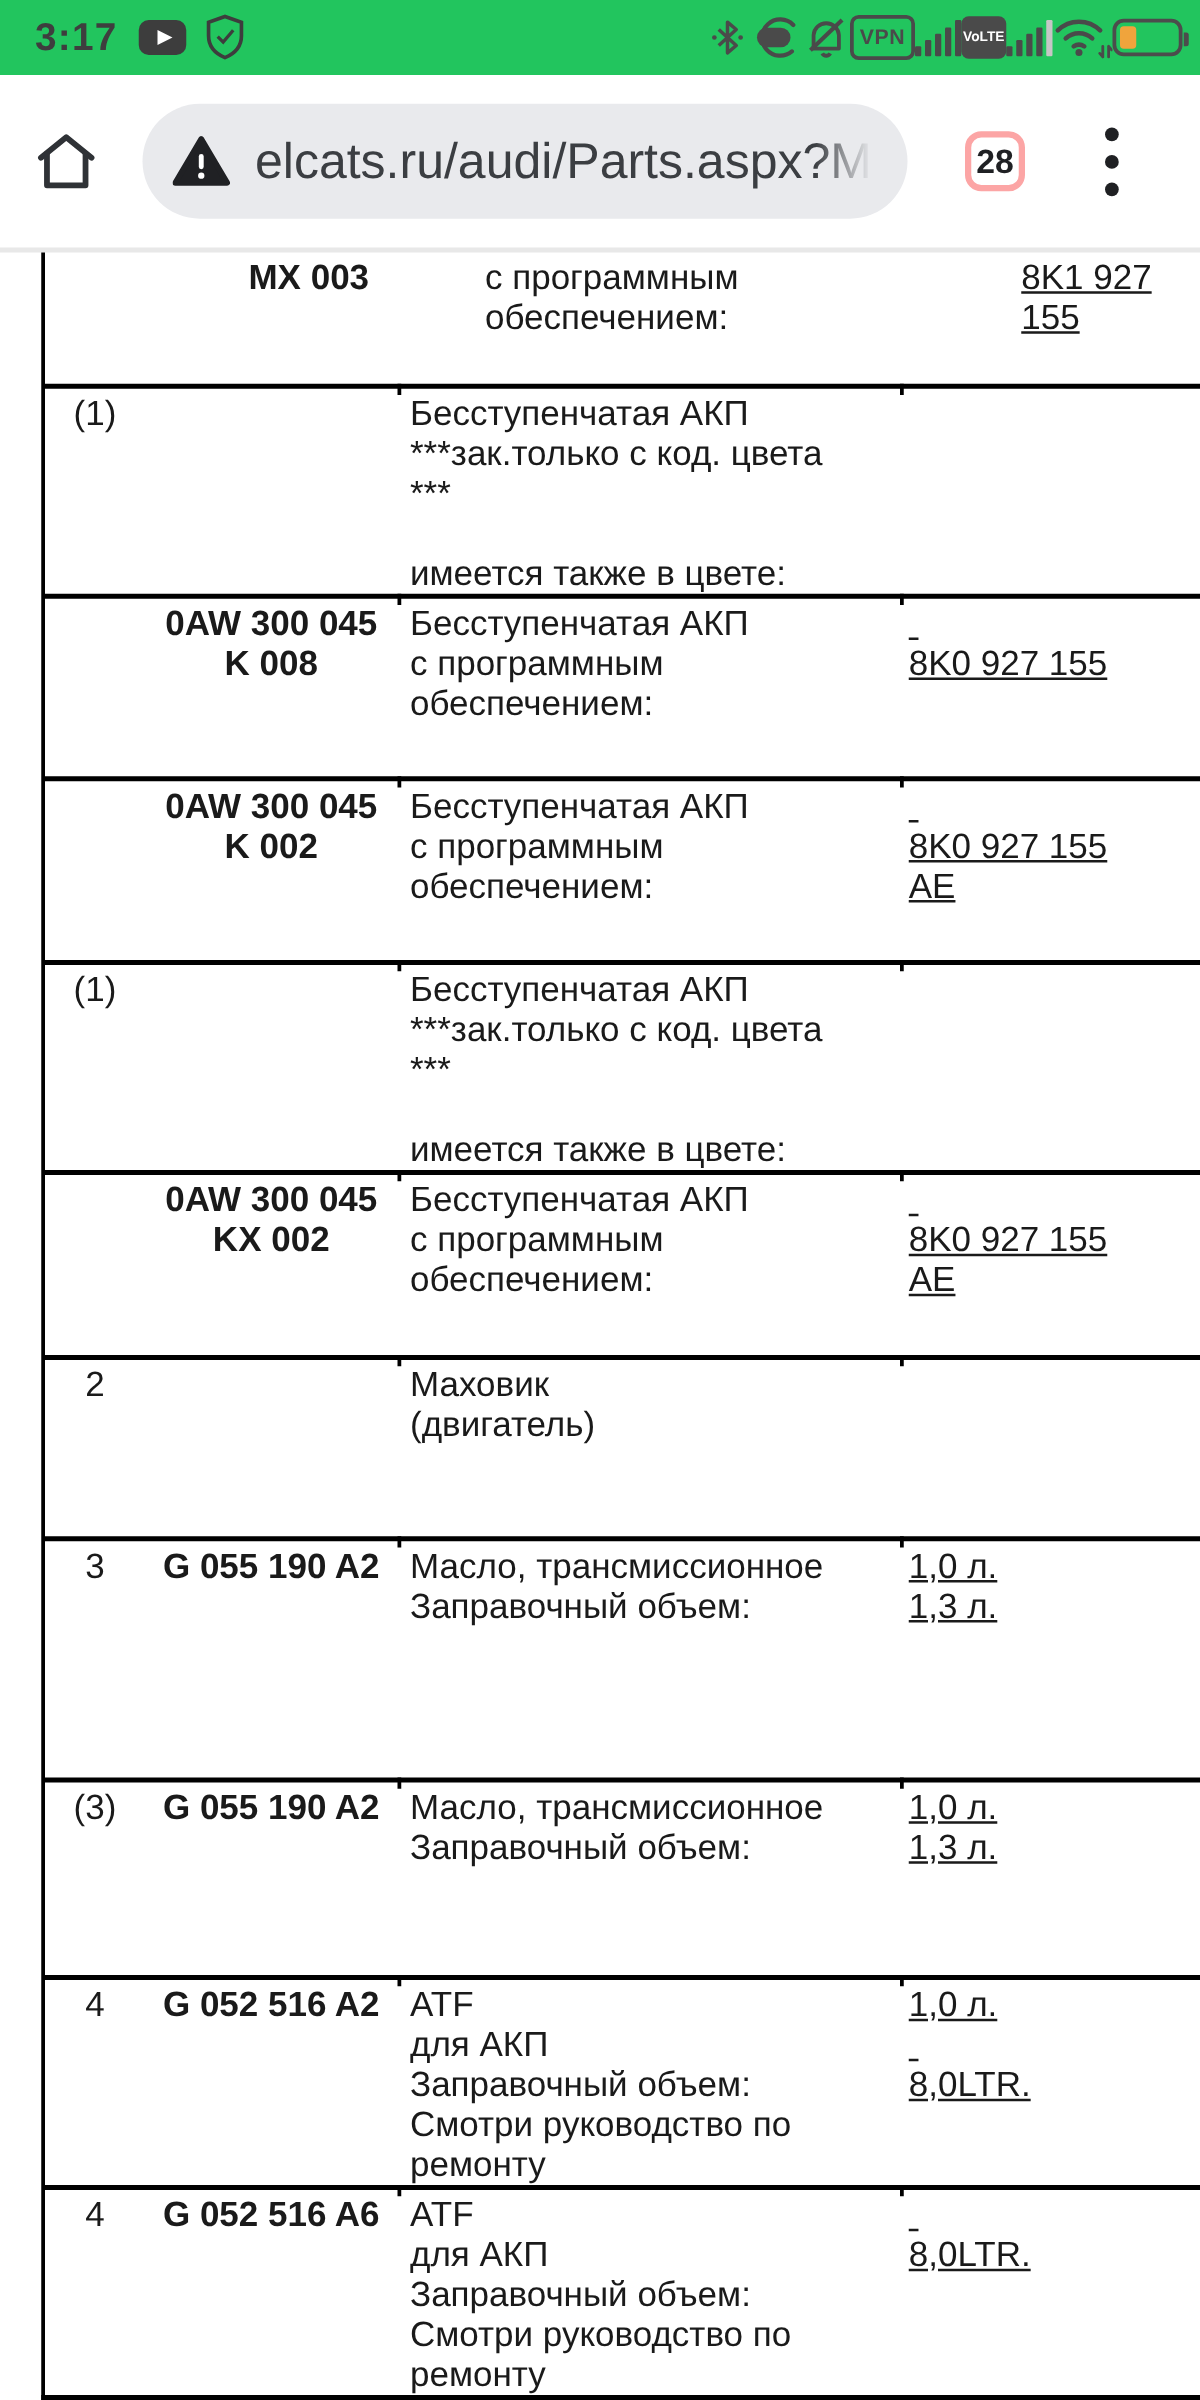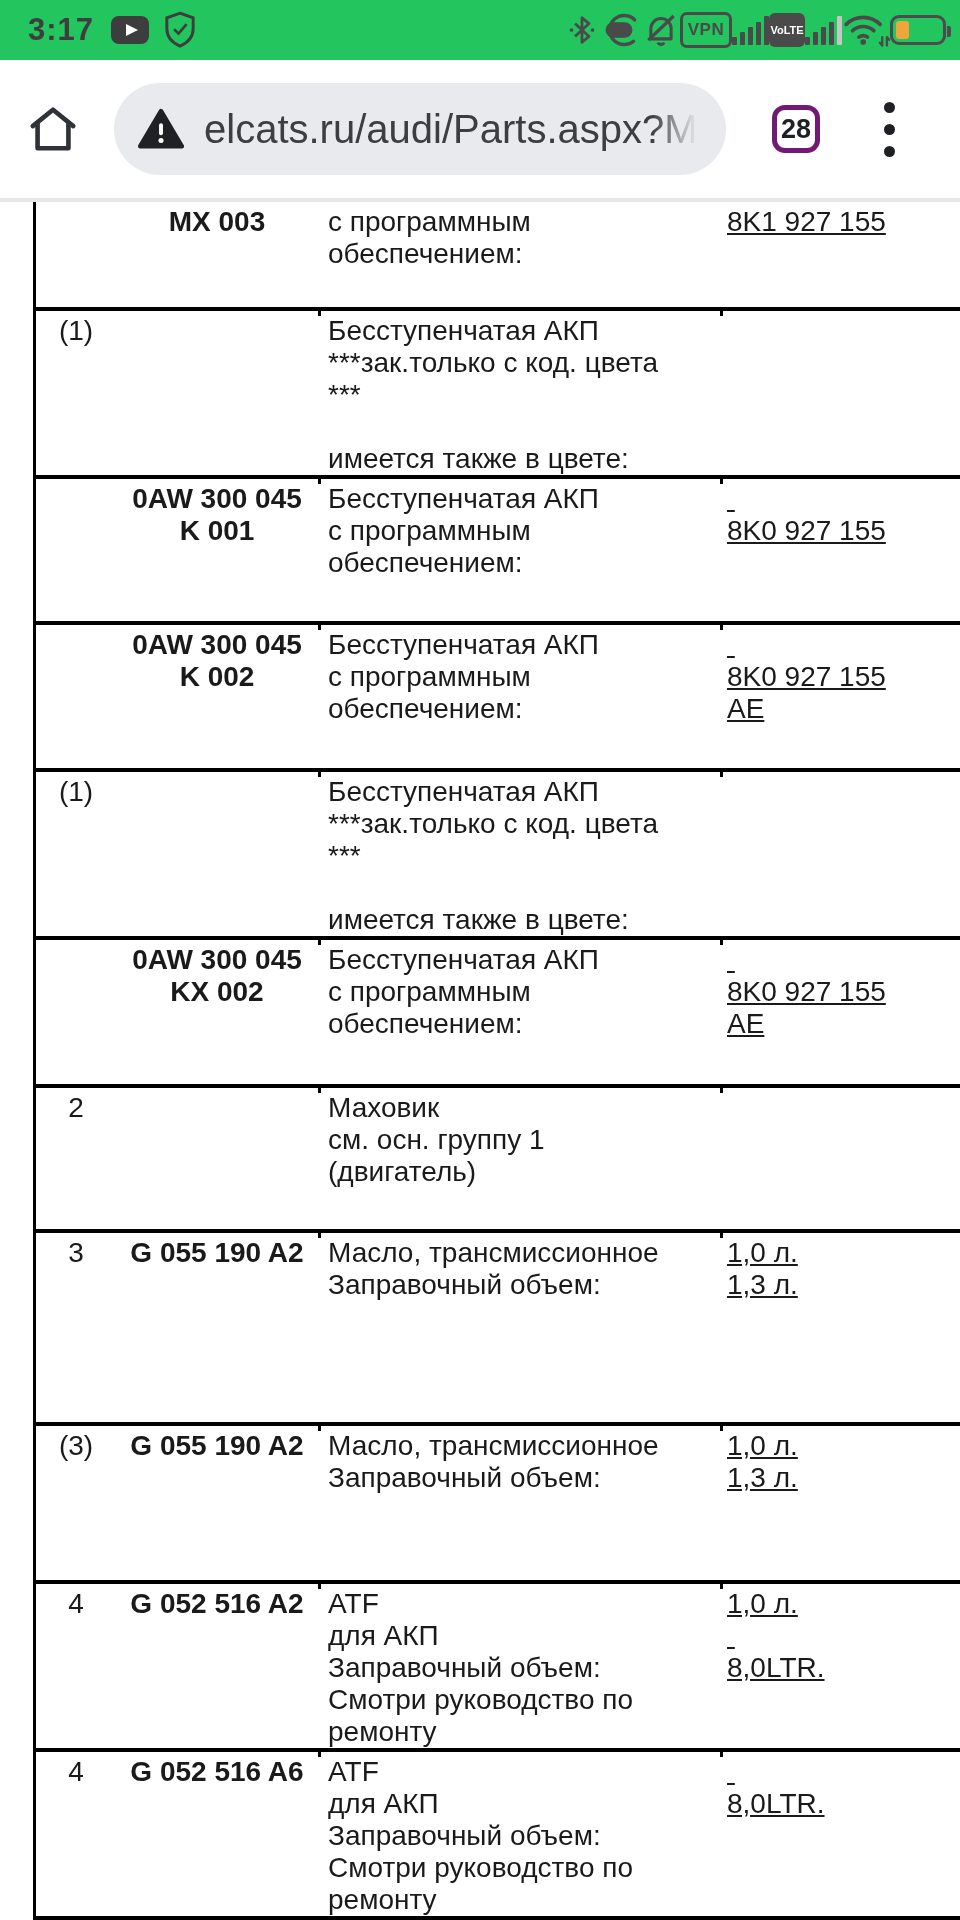--- a/index.html
+++ b/index.html
@@ -29,35 +29,35 @@
 
   
   .chrome-bar { height:142px; display:flex; align-items:center; padding:0 26px;
     background:#fff; border-bottom:4px solid #e8e8e8; }
   .url-pill { margin-left:34px; width:612px; height:92px; background:#e9eaed;
     border-radius:46px; display:flex; align-items:center; padding:0 24px; overflow:hidden; }
   .url-text { font-size:40px; color:#3b3e42; white-space:nowrap; overflow:hidden;
     margin-left:20px; width:500px;
     -webkit-mask-image:linear-gradient(90deg,#000 90%,transparent 99%);
             mask-image:linear-gradient(90deg,#000 90%,transparent 99%); }
-  .tab-counter { margin-left:46px; width:48px; height:48px; border:5px solid #701a75;
+  .tab-counter { margin-left:46px; width:48px; height:48px; border:5px solid #fca5a5;
     border-radius:13px; display:flex; align-items:center; justify-content:center;
     font-size:27px; font-weight:700; color:#1f2023; }
   .kebab { margin-left:58px; display:flex; flex-direction:column; gap:11px; padding:6px; }
   .kebab i { width:11px; height:11px; border-radius:50%; background:#1f2023; display:block; }
 
   
   .parts-table { margin-left:33px; border-left:3px solid #000; border-bottom:4px solid #000;
     color:#1a1a1a; }
   .prow { position:relative; display:grid; grid-template-columns:80px 202px 402px 1fr;
     border-top:4px solid #000; padding-top:4px; font-size:28px; line-height:32px; }
   .prow::before, .prow::after { content:""; position:absolute; top:-4px; width:3px; height:9px; background:#000; }
   .prow::before { left:282px; }
   .prow::after { left:684px; }
-  .prow:nth-child(1) { border-top:none; min-height:105px; }
+  .prow:nth-child(1) { border-top:none; min-height:105px;gap:30px; }
   .prow:nth-child(1)::before, .prow:nth-child(1)::after { display:none; }
   .prow:nth-child(2) { min-height:159px; }
   .prow:nth-child(3) { min-height:146px; }
   .prow:nth-child(4) { min-height:147px; }
   .prow:nth-child(5) { min-height:159px; }
   .prow:nth-child(6) { min-height:148px; }
   .prow:nth-child(7) { min-height:145px; }
   .prow:nth-child(8) { min-height:193px; }
   .prow:nth-child(9) { min-height:158px; }
   .prow:nth-child(10){ min-height:159px; }
@@ -195,21 +195,21 @@
         <span class="tline">***</span>
         <span class="tline">&nbsp;</span>
         <span class="tline">имеется также в цвете:</span>
       </div>
       <div class="cell-qty"></div>
     </div>
     <div class="prow">
       <div class="cell-num"></div>
       <div class="cell-part">
         <span class="tline">0AW 300 045</span>
-        <span class="tline">K 001</span>
+        <span class="tline">K 008</span>
       </div>
       <div class="cell-desc">
         <span class="tline">Бесступенчатая АКП</span>
         <span class="tline">с программным</span>
         <span class="tline">обеспечением:</span>
       </div>
       <div class="cell-qty">
         <span class="tline">&nbsp;</span>
         <span class="tline">8K0 927 155</span>
       </div>
@@ -258,21 +258,20 @@
         <span class="tline">&nbsp;</span>
         <span class="tline">8K0 927 155</span>
         <span class="tline">AE</span>
       </div>
     </div>
     <div class="prow">
       <div class="cell-num">2</div>
       <div class="cell-part"></div>
       <div class="cell-desc">
         <span class="tline">Маховик</span>
-        <span class="tline">см. осн. группу 1</span>
         <span class="tline">(двигатель)</span>
       </div>
       <div class="cell-qty"></div>
     </div>
     <div class="prow">
       <div class="cell-num">3</div>
       <div class="cell-part">
         <span class="tline">G 055 190 A2</span>
       </div>
       <div class="cell-desc">

